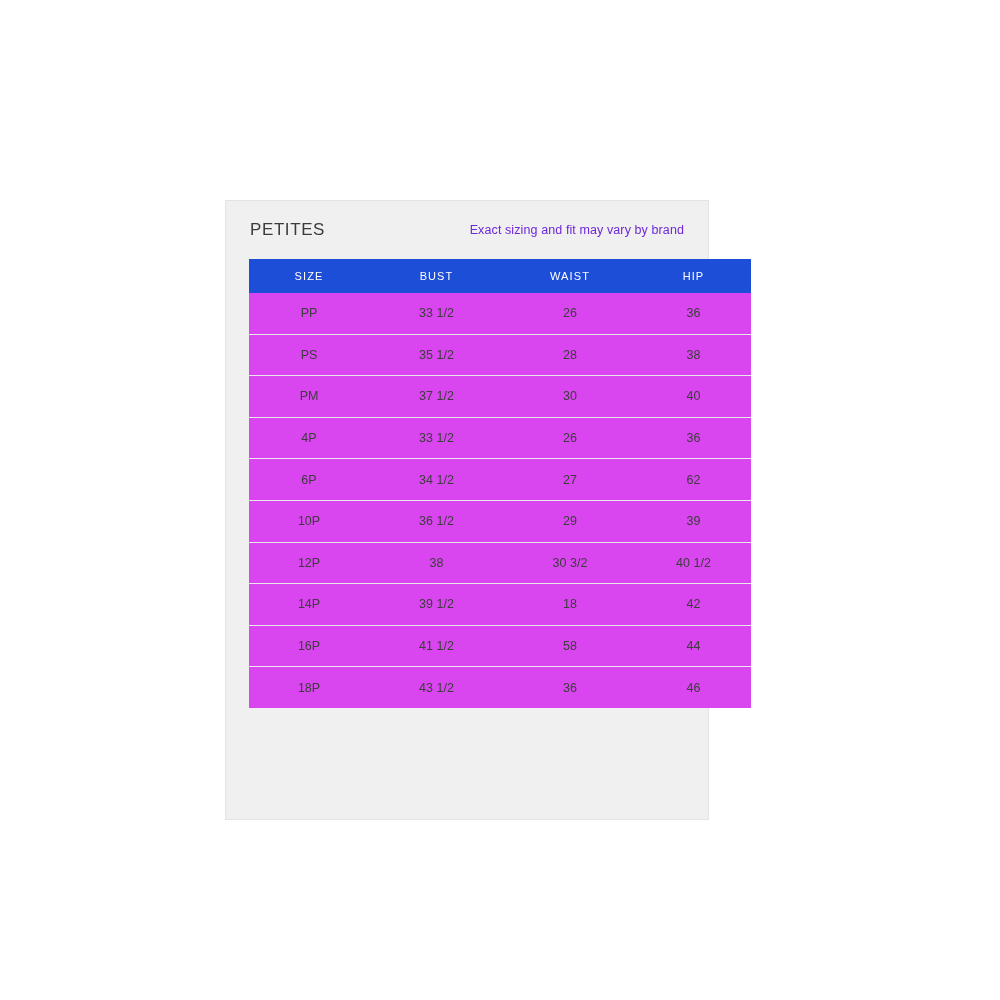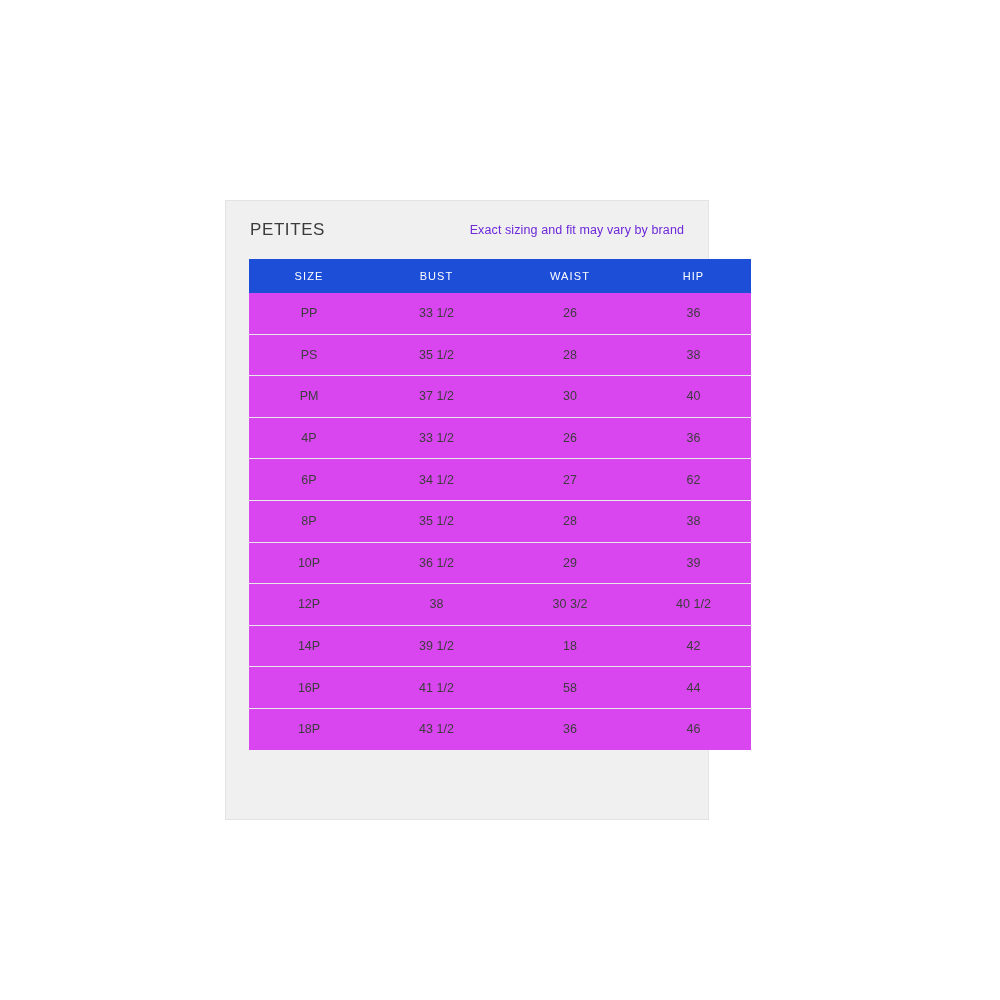--- a/index.html
+++ b/index.html
@@ -144,26 +144,20 @@
             <td>26</td>
             <td>36</td>
           </tr>
           <tr>
             <td>6P</td>
             <td>34 1/2</td>
             <td>27</td>
             <td>62</td>
           </tr>
           <tr>
-            <td>8P</td>
-            <td>35 1/2</td>
-            <td>28</td>
-            <td>38</td>
-          </tr>
-          <tr>
             <td>10P</td>
             <td>36 1/2</td>
             <td>29</td>
             <td>39</td>
           </tr>
           <tr>
             <td>12P</td>
             <td>38</td>
             <td>30 3/2</td>
             <td>40 1/2</td>

